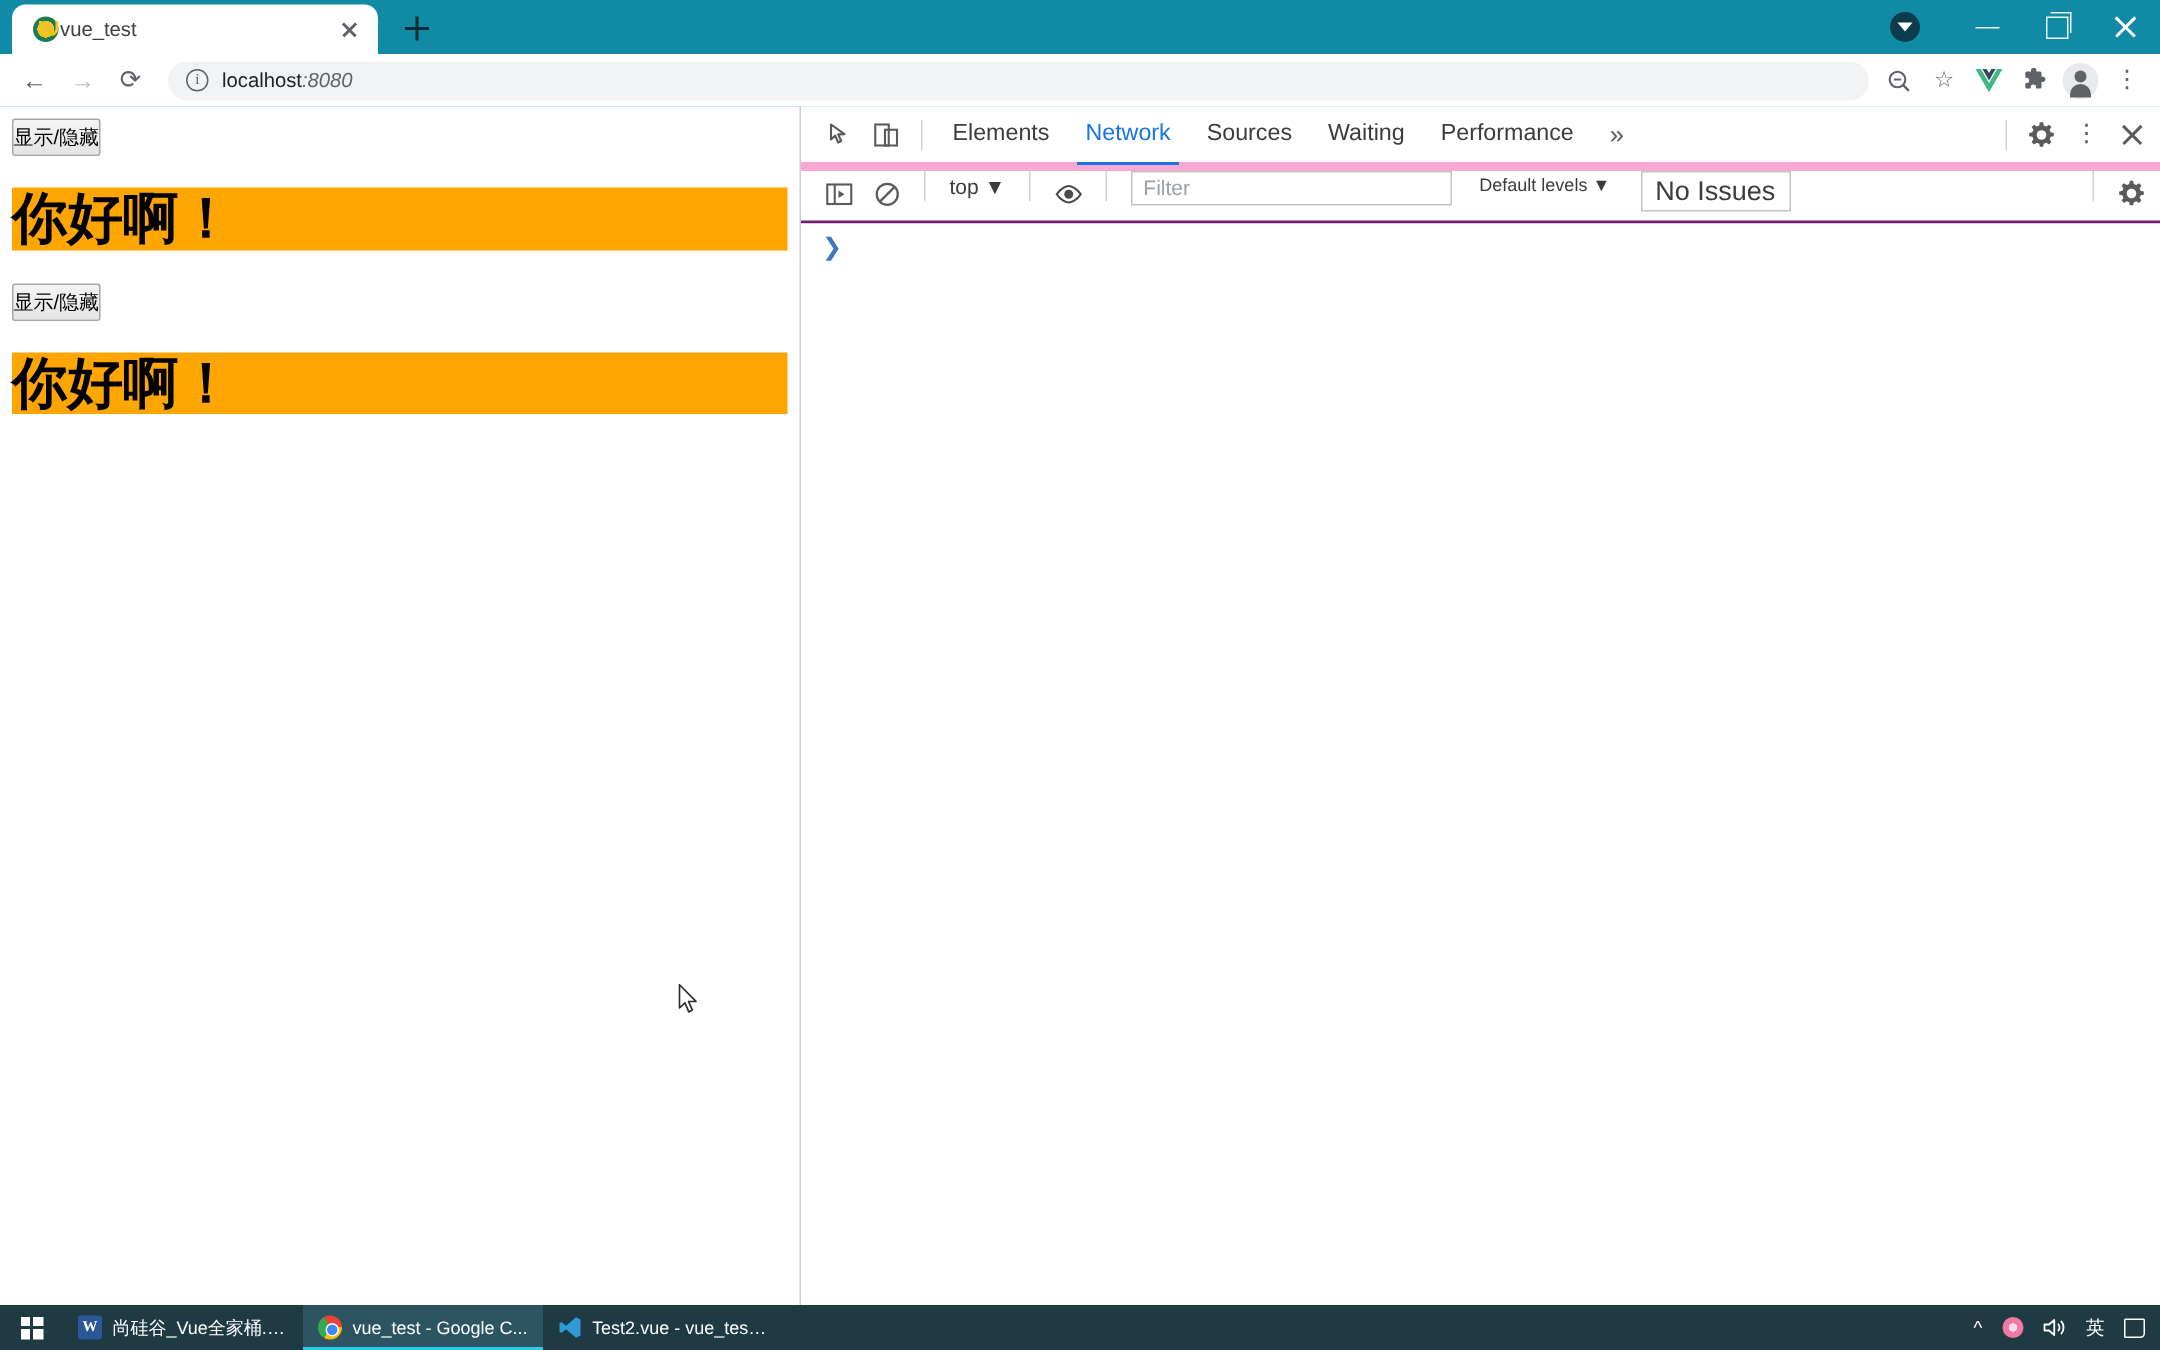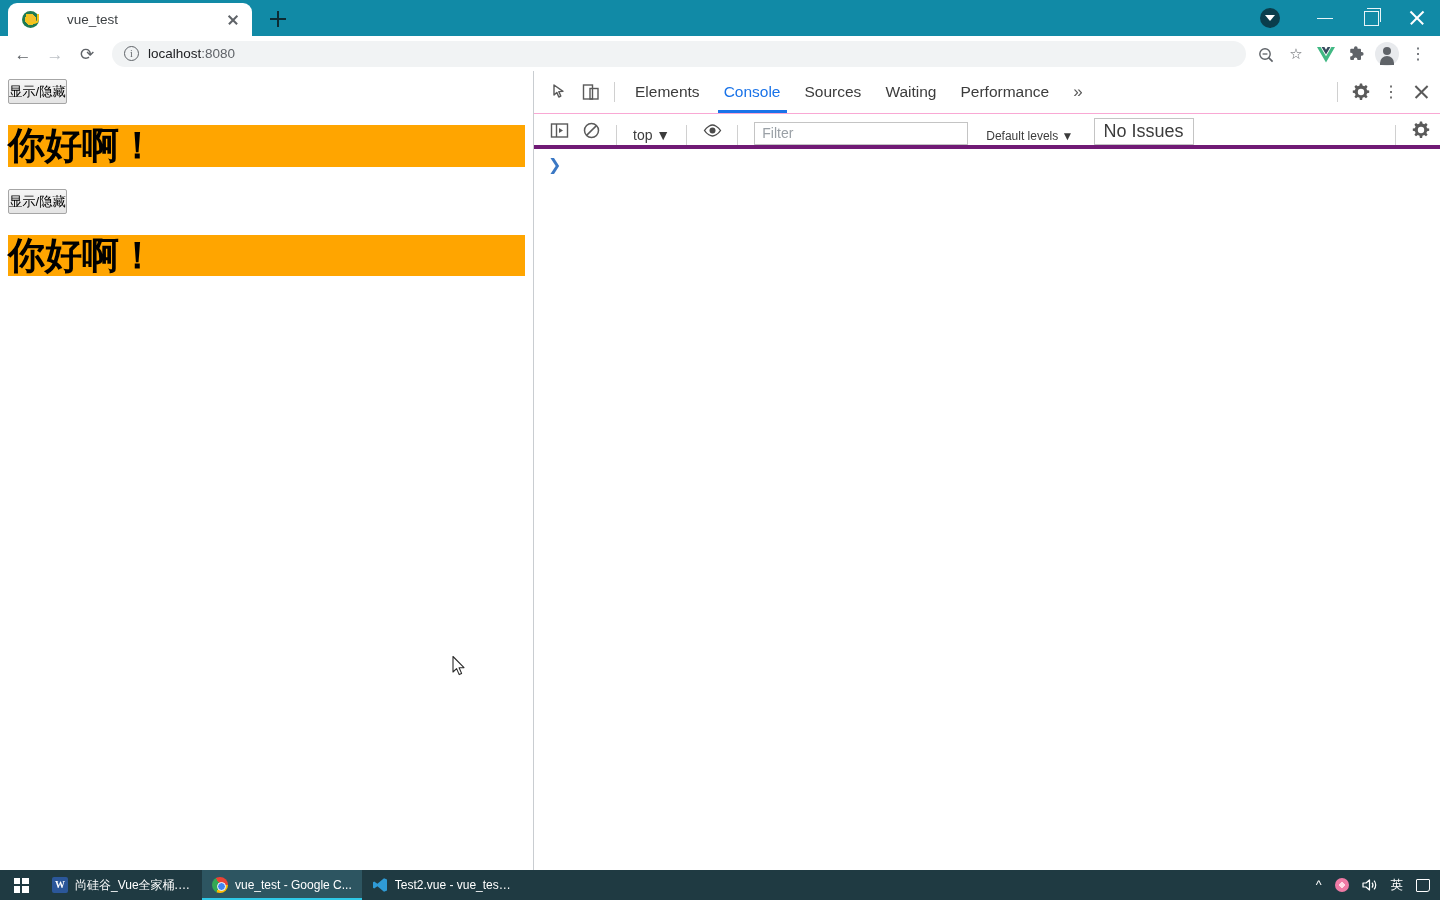--- a/index.html
+++ b/index.html
@@ -27,21 +27,21 @@
   }
   .tab {
     position: relative;
     margin-left: 8px;
     width: 244px; height: 33px;
     background: #ffffff;
     border-radius: 9px 9px 0 0;
     display: flex;
     align-items: center;
     padding: 0 8px 0 14px;
-    gap: 28px;
+    gap: 1px;
   }
   .tab-favicon {
     width: 17px; height: 17px;
     border-radius: 50%;
     background: radial-gradient(circle at 50% 50%, #f2c02b 0 46%, #1f7a52 47% 100%);
     position: relative;
     flex: none;
   }
   .tab-favicon::after {
     content: "";
@@ -189,21 +189,21 @@
     font-size: 10px;
     line-height: 13px;
     text-align: center;
     font-family: "Liberation Serif", serif;
   }
   .url {
     font-size: 13.5px;
     color: #202124;
     white-space: nowrap;
   }
-  .url .dim { color: #5f6368; }
+  .url .dim { color: #5f6368; font-style: italic; }
   .tb-icon {
     width: 28px; height: 28px;
     position: relative;
     flex: none;
     color: #5f6368;
     font-size: 15px;
     line-height: 28px;
     text-align: center;
   }
   .dots-menu {
@@ -285,21 +285,21 @@
   .devtools {
     flex: 1;
     height: 799px;
     background: #ffffff;
     display: flex;
     flex-direction: column;
     font-family: "Liberation Sans", sans-serif;
   }
   .dt-tabbar {
     height: 43px;
-    border-bottom: 1px solid #f9a8d4;
+    border-bottom: 6px solid #f9a8d4;
     display: flex;
     align-items: center;
     padding: 0 4px 0 12px;
     background: #ffffff;
   }
   .dt-ico-btn {
     width: 30px; height: 30px;
     position: relative;
     flex: none;
     color: #5a5a5a;
@@ -339,23 +339,23 @@
     content: "";
     position: absolute; left: 7px; top: 14.2px;
     width: 17px; height: 1.7px;
     background: #5a5a5a;
   }
   .dt-close::before { transform: rotate(45deg); }
   .dt-close::after  { transform: rotate(-45deg); }
 
   .dt-filterbar {
     height: 35px;
-    border-bottom: 4px solid #701a75;
-    display: flex;
-    align-items: flex-end;
+    border-bottom: 2px solid #701a75;
+    display: flex;
+    align-items: flex-start;
     padding: 0 4px 0 10px;
     gap: 2px;
     background: #ffffff;
   }
   .ctx-select {
     font-size: 14px;
     color: #3c3c3c;
     padding: 2px 6px;
     white-space: nowrap;
   }
@@ -594,21 +594,21 @@
         </div>
         <div class="dt-ico-btn">
           <svg width="20" height="20" viewBox="0 0 20 20" style="margin:5px">
             <rect x="2.5" y="3" width="9" height="14" fill="none" stroke="#5a5a5a" stroke-width="1.4"></rect>
             <rect x="9" y="6.5" width="8" height="10.5" fill="none" stroke="#5a5a5a" stroke-width="1.4"></rect>
           </svg>
         </div>
         <div class="dt-sep"></div>
 
         <div class="dt-tab">Elements</div>
-        <div class="dt-tab active">Console</div>
+        <div class="dt-tab active">Network</div>
         <div class="dt-tab">Sources</div>
         <div class="dt-tab">Waiting</div>
         <div class="dt-tab">Performance</div>
         <div class="dt-overflow">»</div>
 
         <div class="dt-spacer"></div>
         <div class="dt-sep"></div>
 
         <div class="dt-ico-btn">
           <svg width="20" height="20" viewBox="0 0 20 20" style="margin:5px">

